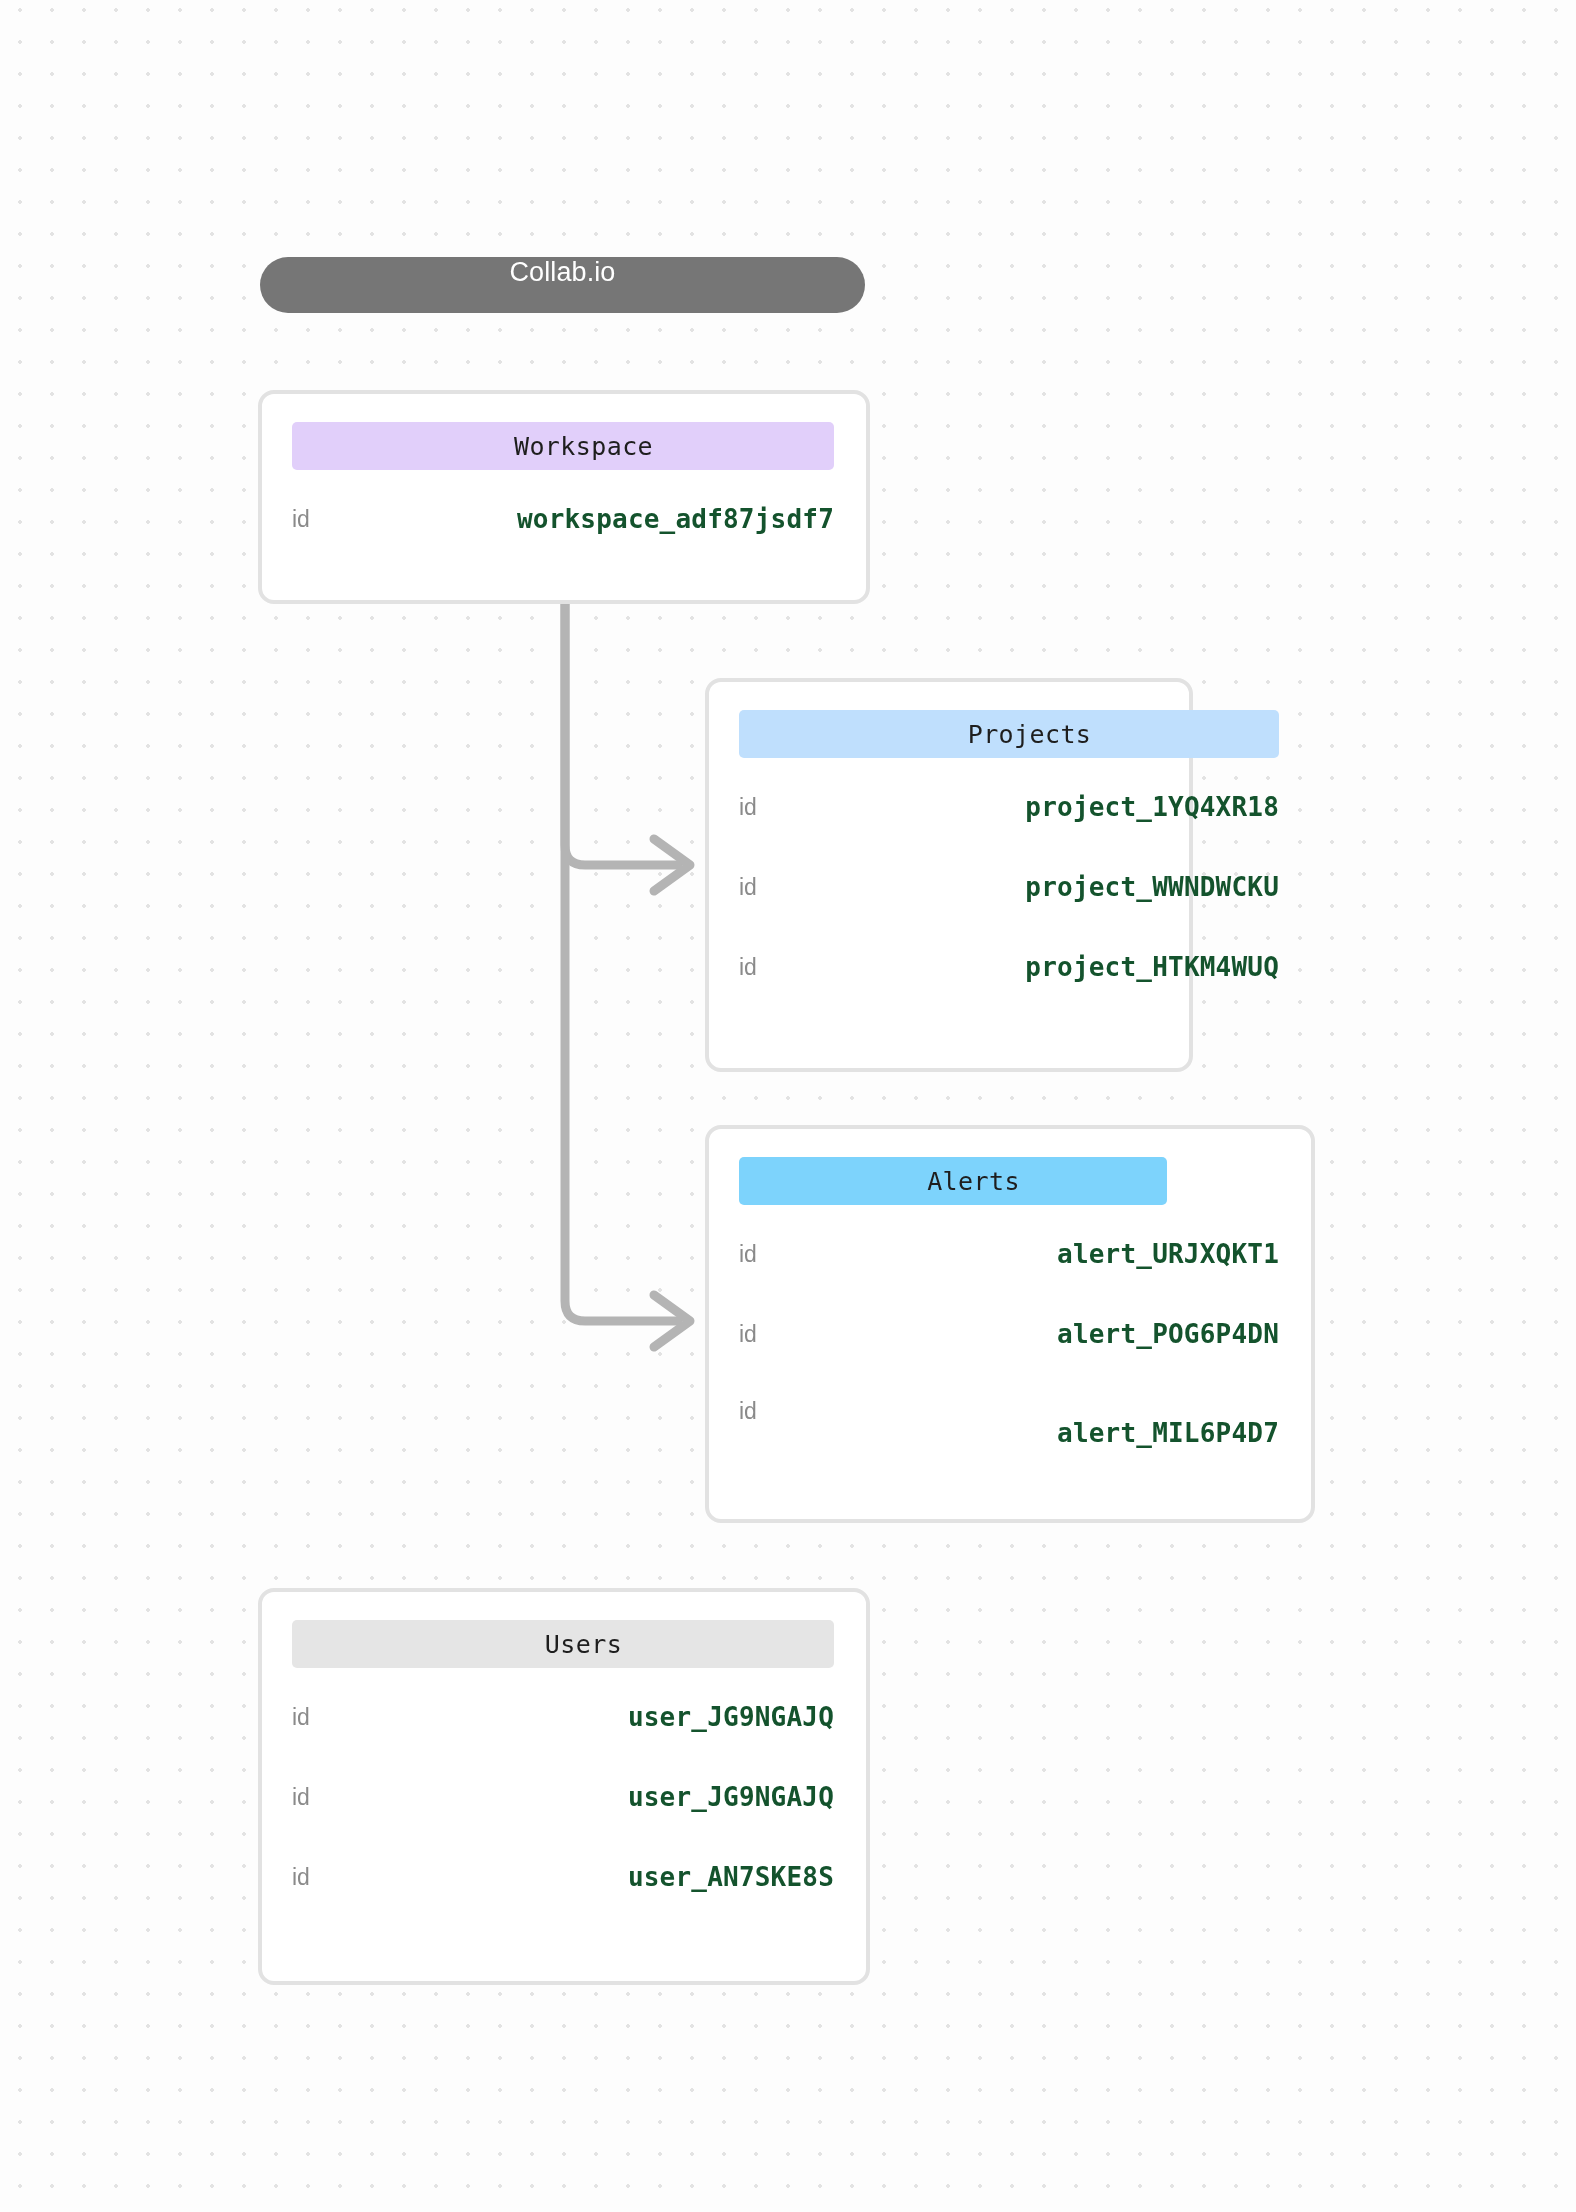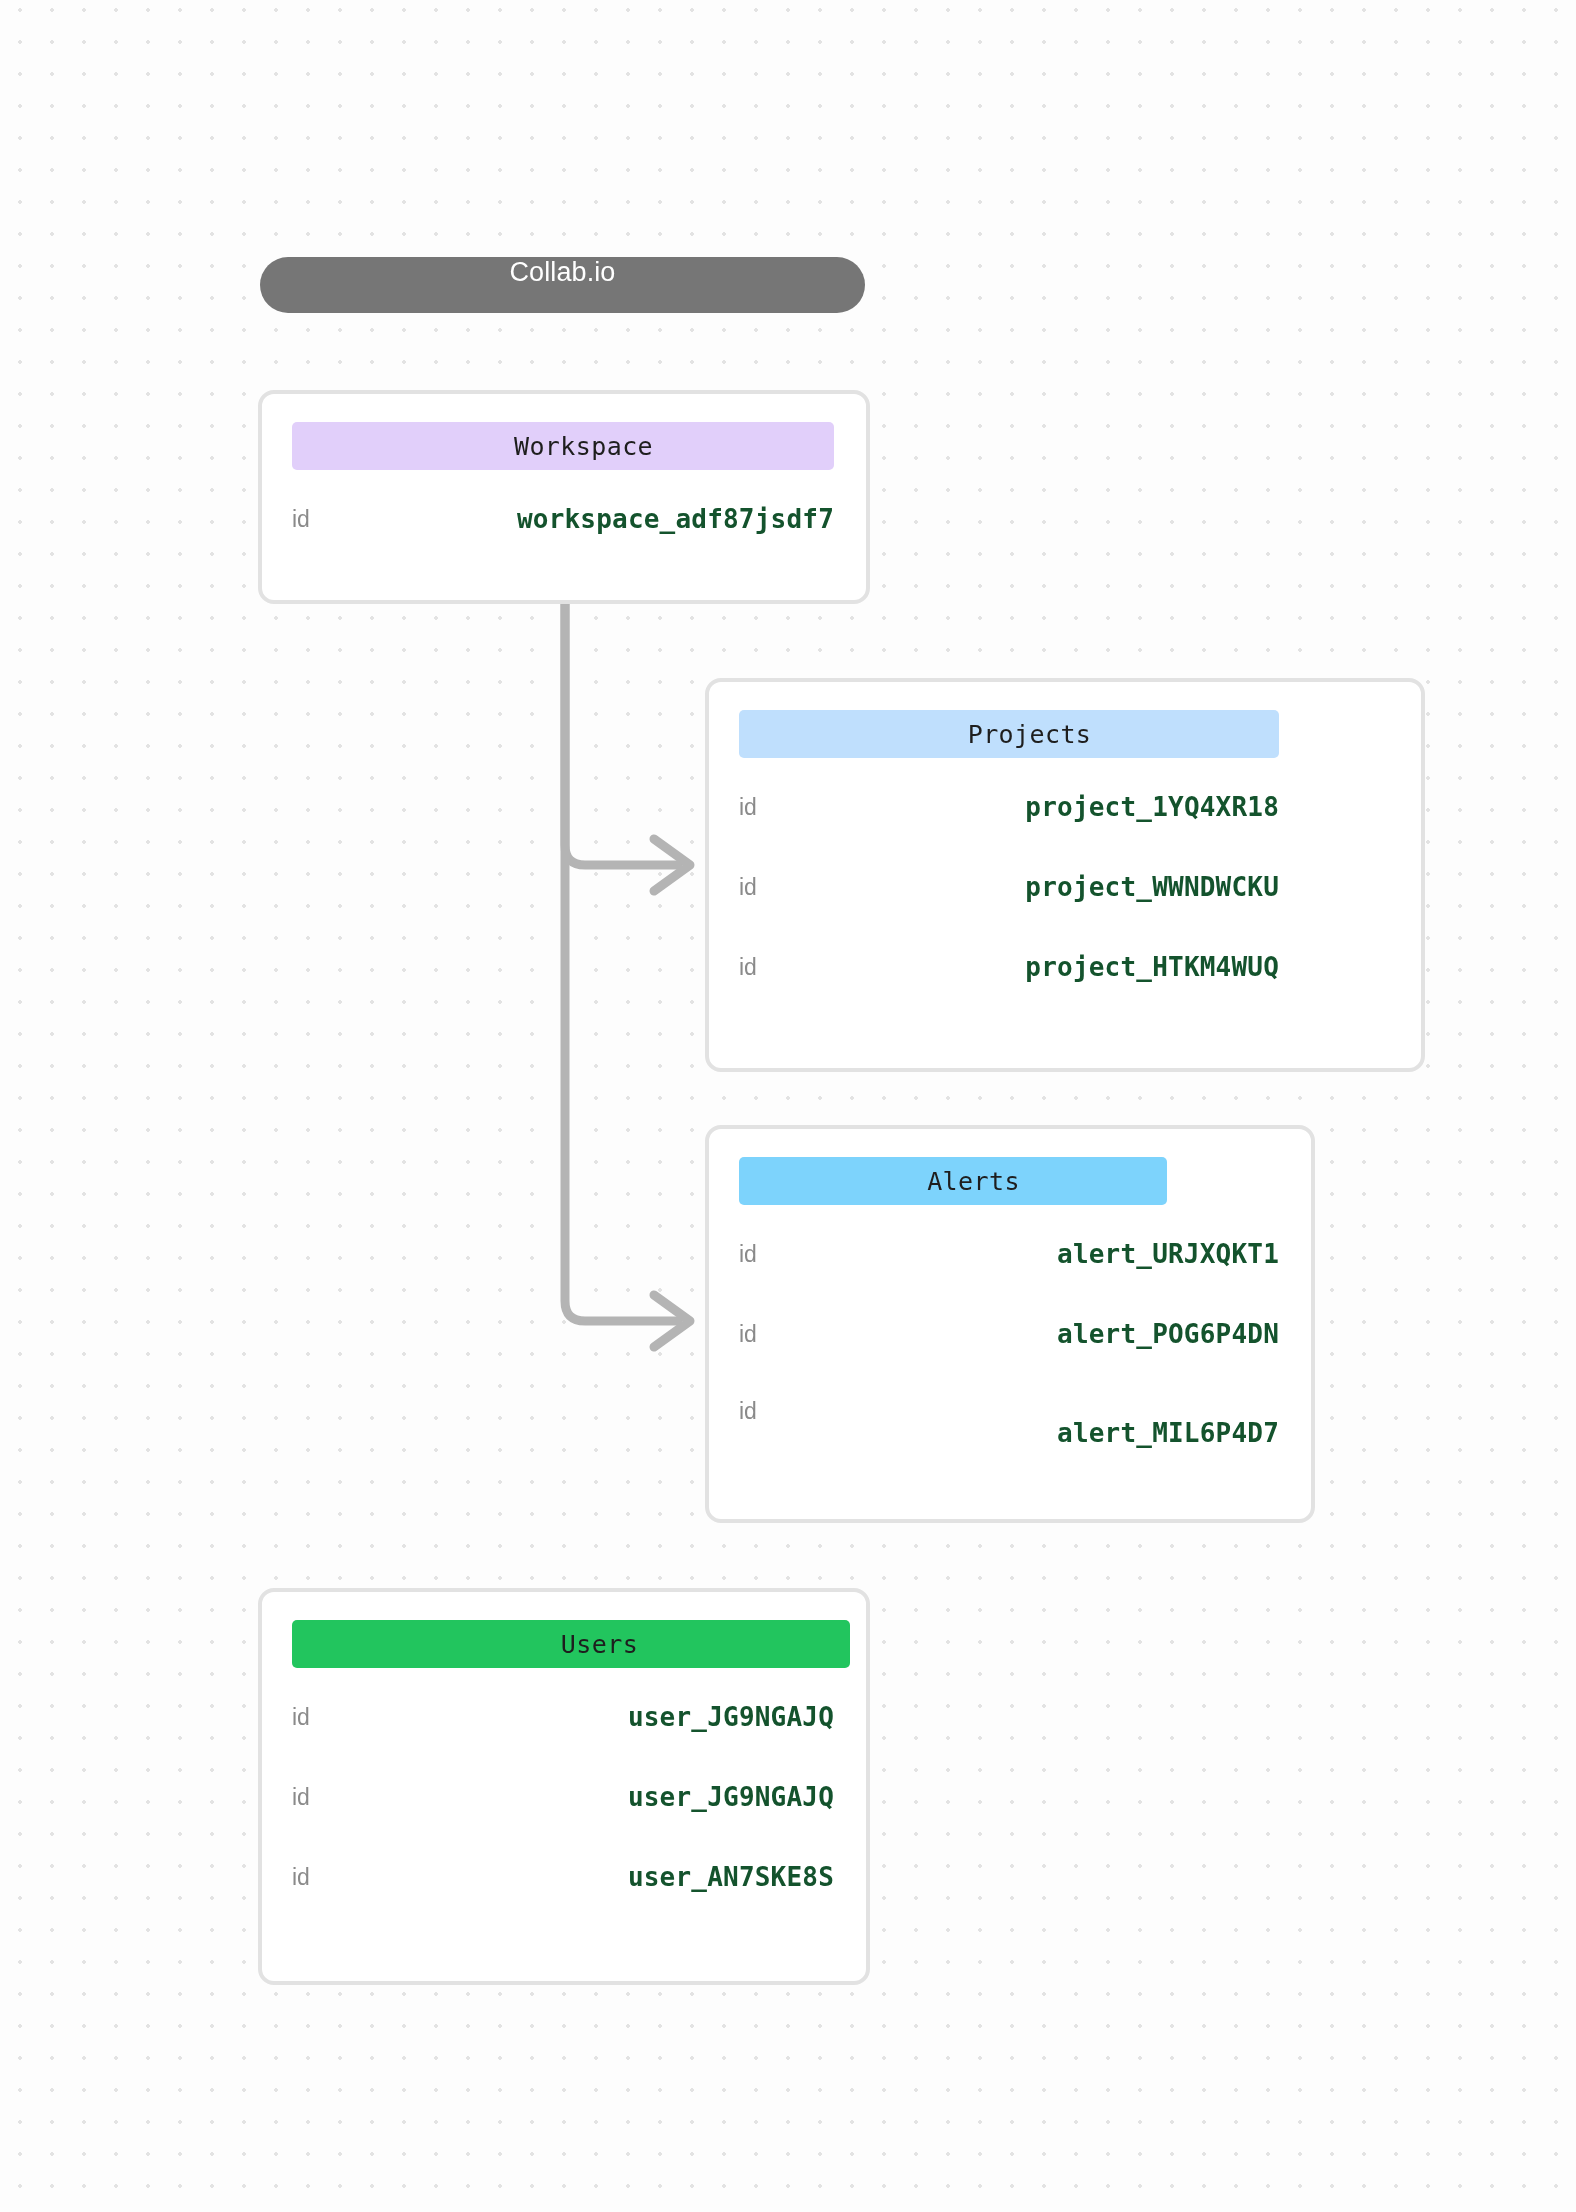--- a/index.html
+++ b/index.html
@@ -87,28 +87,28 @@
     font-size: 26px;
     color: #14532d;
     line-height: 34px;
     white-space: pre;
     letter-spacing: 0.2px;
     font-weight: bold;
   }
 
   
   #card-workspace { left: 258px; top: 390px;  width: 612px; height: 214px; }
-  #card-projects  { left: 705px; top: 678px;  width: 720px; height: 394px; }
+  #card-projects  { left: 705px; top: 678px;  width: 488px; height: 394px; }
   #card-alerts    { left: 705px; top: 1125px; width: 610px; height: 398px; }
   #card-users     { left: 258px; top: 1588px; width: 612px; height: 397px; }
 
   #card-workspace .card-header { width: 542px; background: #e1cffa; }
   #card-projects  .card-header { width: 540px; background: #bfdffd; }
   #card-alerts    .card-header { width: 428px; background: #7dd3fc; }
-  #card-users     .card-header { width: 542px; background: #22c55e; padding-left: 16px; }
+  #card-users     .card-header { width: 542px; background: #e5e5e5; }
 
   #card-workspace .field-row { width: 542px; }
   #card-projects  .field-row { width: 540px; }
   #card-alerts    .field-row { width: 540px; }
   #card-users     .field-row { width: 542px; }
 
   
   #connectors {
     position: absolute;
     left: 0;

